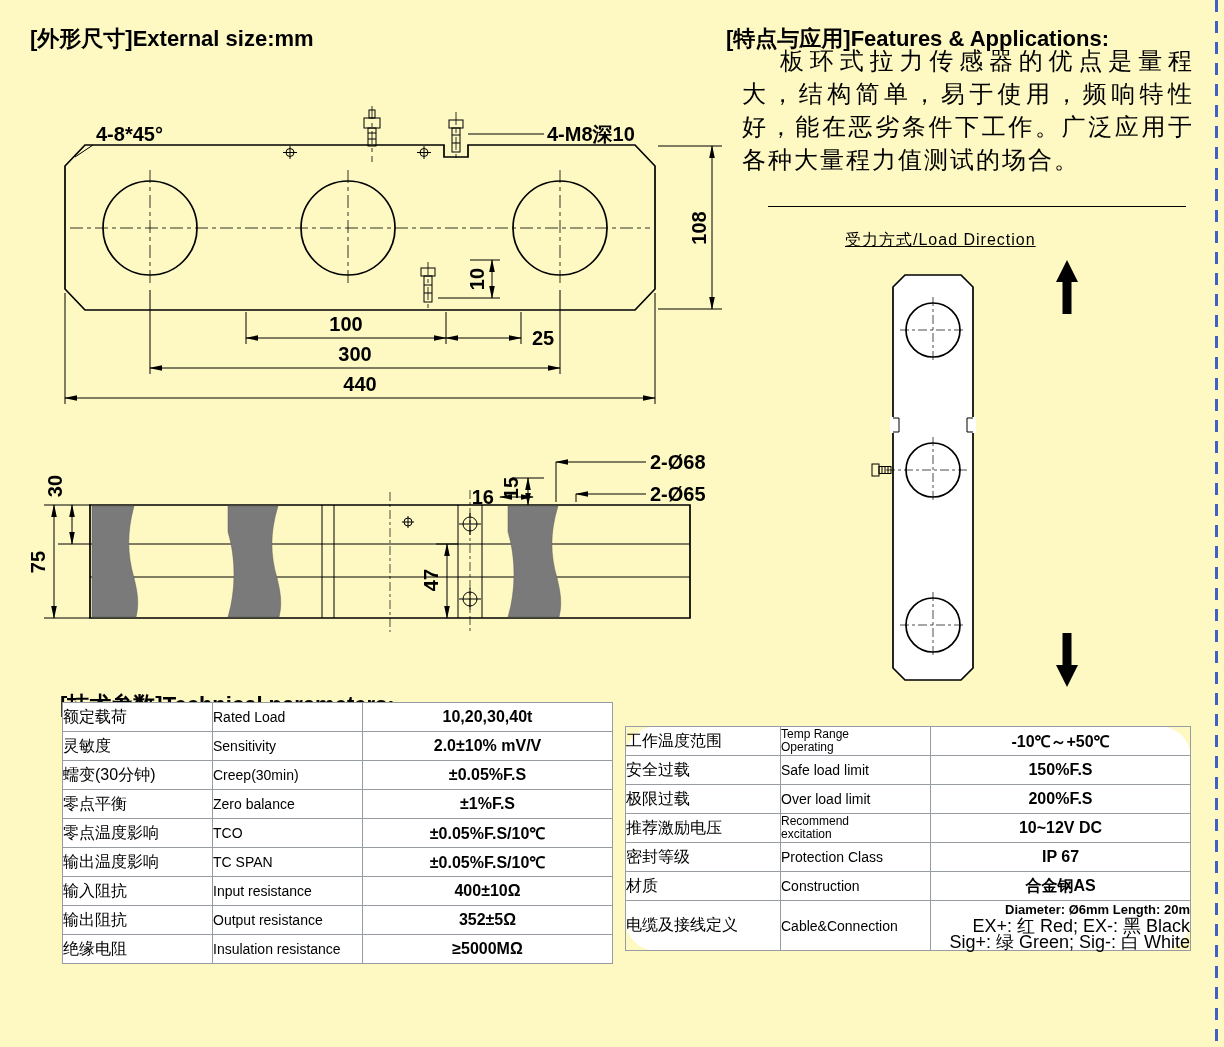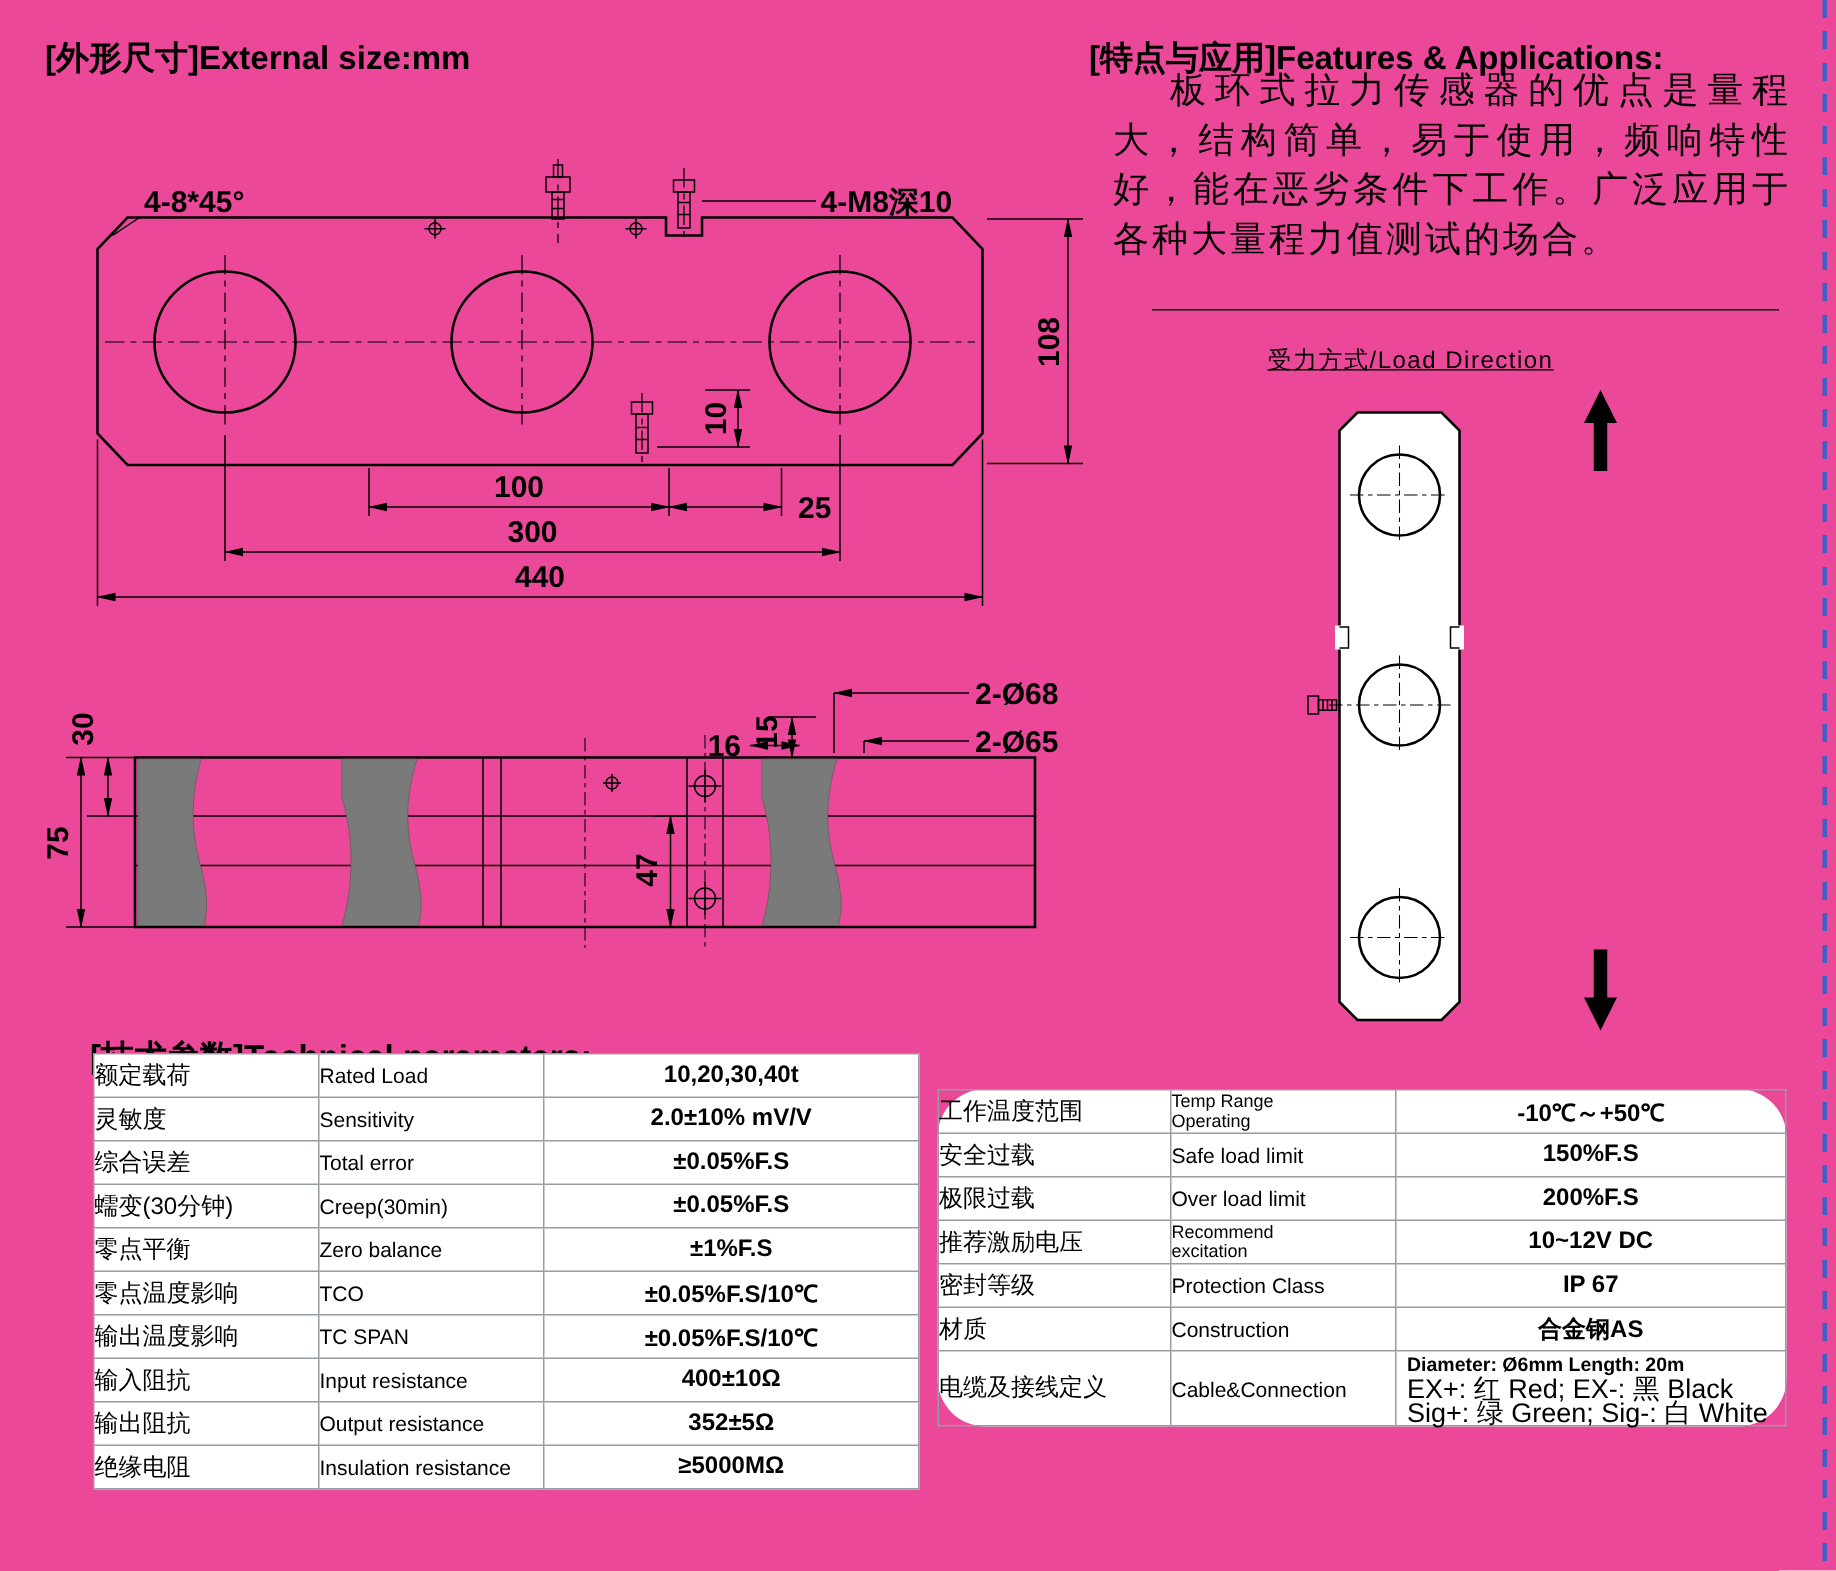--- a/index.html
+++ b/index.html
@@ -1,17 +1,17 @@
 <!DOCTYPE html>
 <html><head>
 <meta charset="utf-8">
 <style>
   html,body { margin:0; padding:0; background:#ffffff; }
   .page {
-    position:relative; width:1224px; height:1047px; background:#ec4899;
+    position:relative; width:1224px; height:1047px; background:#fef9c3;
     font-family:"Liberation Sans", sans-serif; color:#000; overflow:hidden;
   }
   .page * { box-sizing:border-box; }
 
   .heading {
     position:absolute; font-size:22px; font-weight:bold; white-space:nowrap;
   }
   #ext-title { left:30px; top:24px; }
   #feat-title { left:726px; top:24px; }
   #tech-title { left:60px; top:690px; }
@@ -43,21 +43,21 @@
   #left-table  { left:62px;  top:702px; width:550px; }
   #right-table { left:625px; top:726px; width:565px;border-radius:32px; }
   table.params tr { height:29px; }
   tr.tall  { height:46px; }
   tr.r1    { height:34px; }
   tr.cable { height:75px; }
   td.cn  { font-size:16px; padding-left:9px; }
   td.en  { font-size:14px; text-align:left; }
   td.en .sm { font-size:12px; line-height:13px; }
   td.val { font-size:16px; font-weight:bold; text-align:center; }
-  td.val.cableval { font-weight:normal; text-align:left; padding-left:7px; }
+  td.val.cableval { font-weight:normal; text-align:right; padding-left:7px; }
   .cable1 { font-size:13px; font-weight:bold;  line-height:17px; }
   .cable2 { font-size:18px; font-weight:normal; line-height:16px; }
 
   #blue-dash {
     position:absolute; left:1215px; top:0; width:3px; height:1047px;
     background:repeating-linear-gradient(to bottom, #4060c8 0 12px, transparent 12px 21px);
   }
 </style>
 </head>
 <body>
@@ -233,25 +233,20 @@
     <tbody>
         <tr class="tall">
       <td class="cn">额定载荷</td>
       <td class="en">Rated Load</td>
       <td class="val">10,20,30,40t</td>
     </tr>
     <tr>
       <td class="cn">灵敏度</td>
       <td class="en">Sensitivity</td>
       <td class="val">2.0±10% mV/V</td>
-    </tr>
-    <tr>
-      <td class="cn">综合误差</td>
-      <td class="en">Total error</td>
-      <td class="val">±0.05%F.S</td>
     </tr>
     <tr>
       <td class="cn">蠕变(30分钟)</td>
       <td class="en">Creep(30min)</td>
       <td class="val">±0.05%F.S</td>
     </tr>
     <tr>
       <td class="cn">零点平衡</td>
       <td class="en">Zero balance</td>
       <td class="val">±1%F.S</td>

